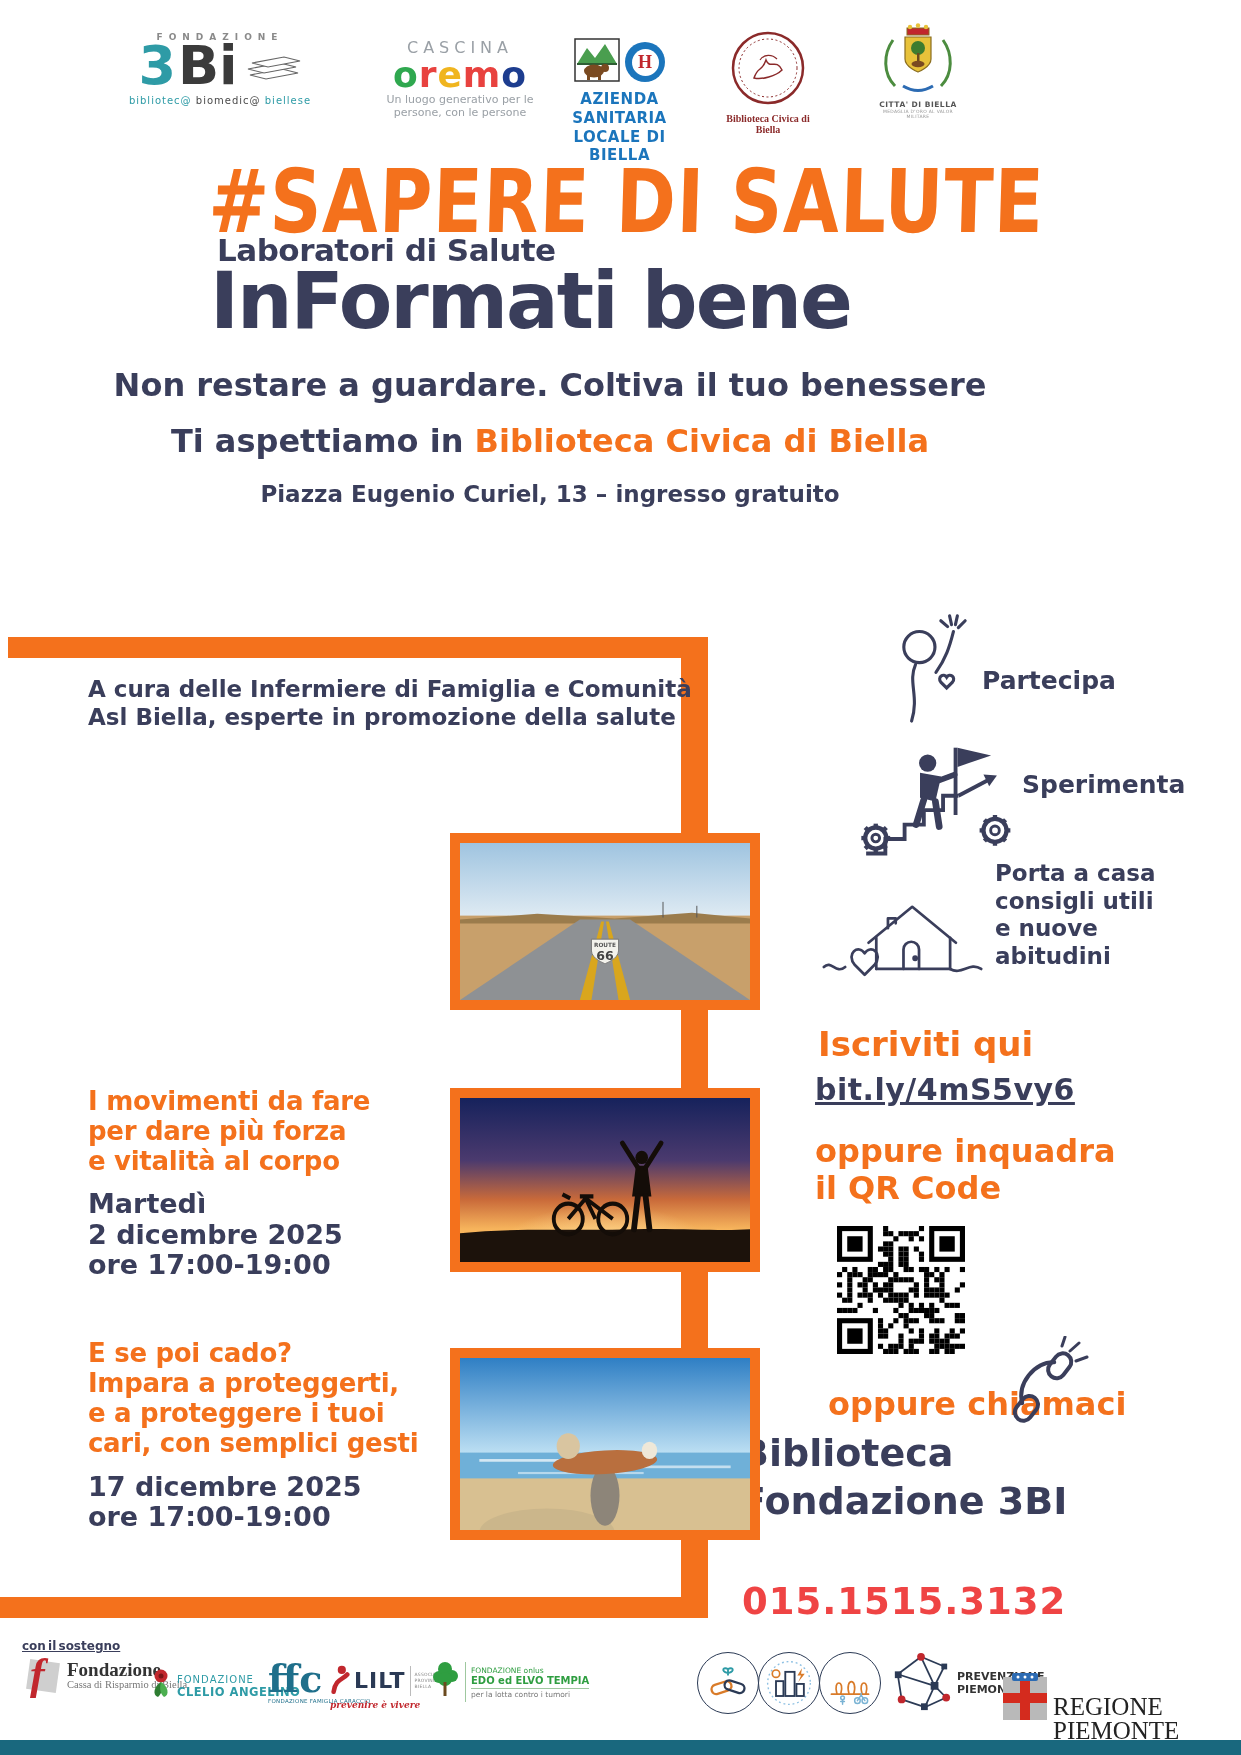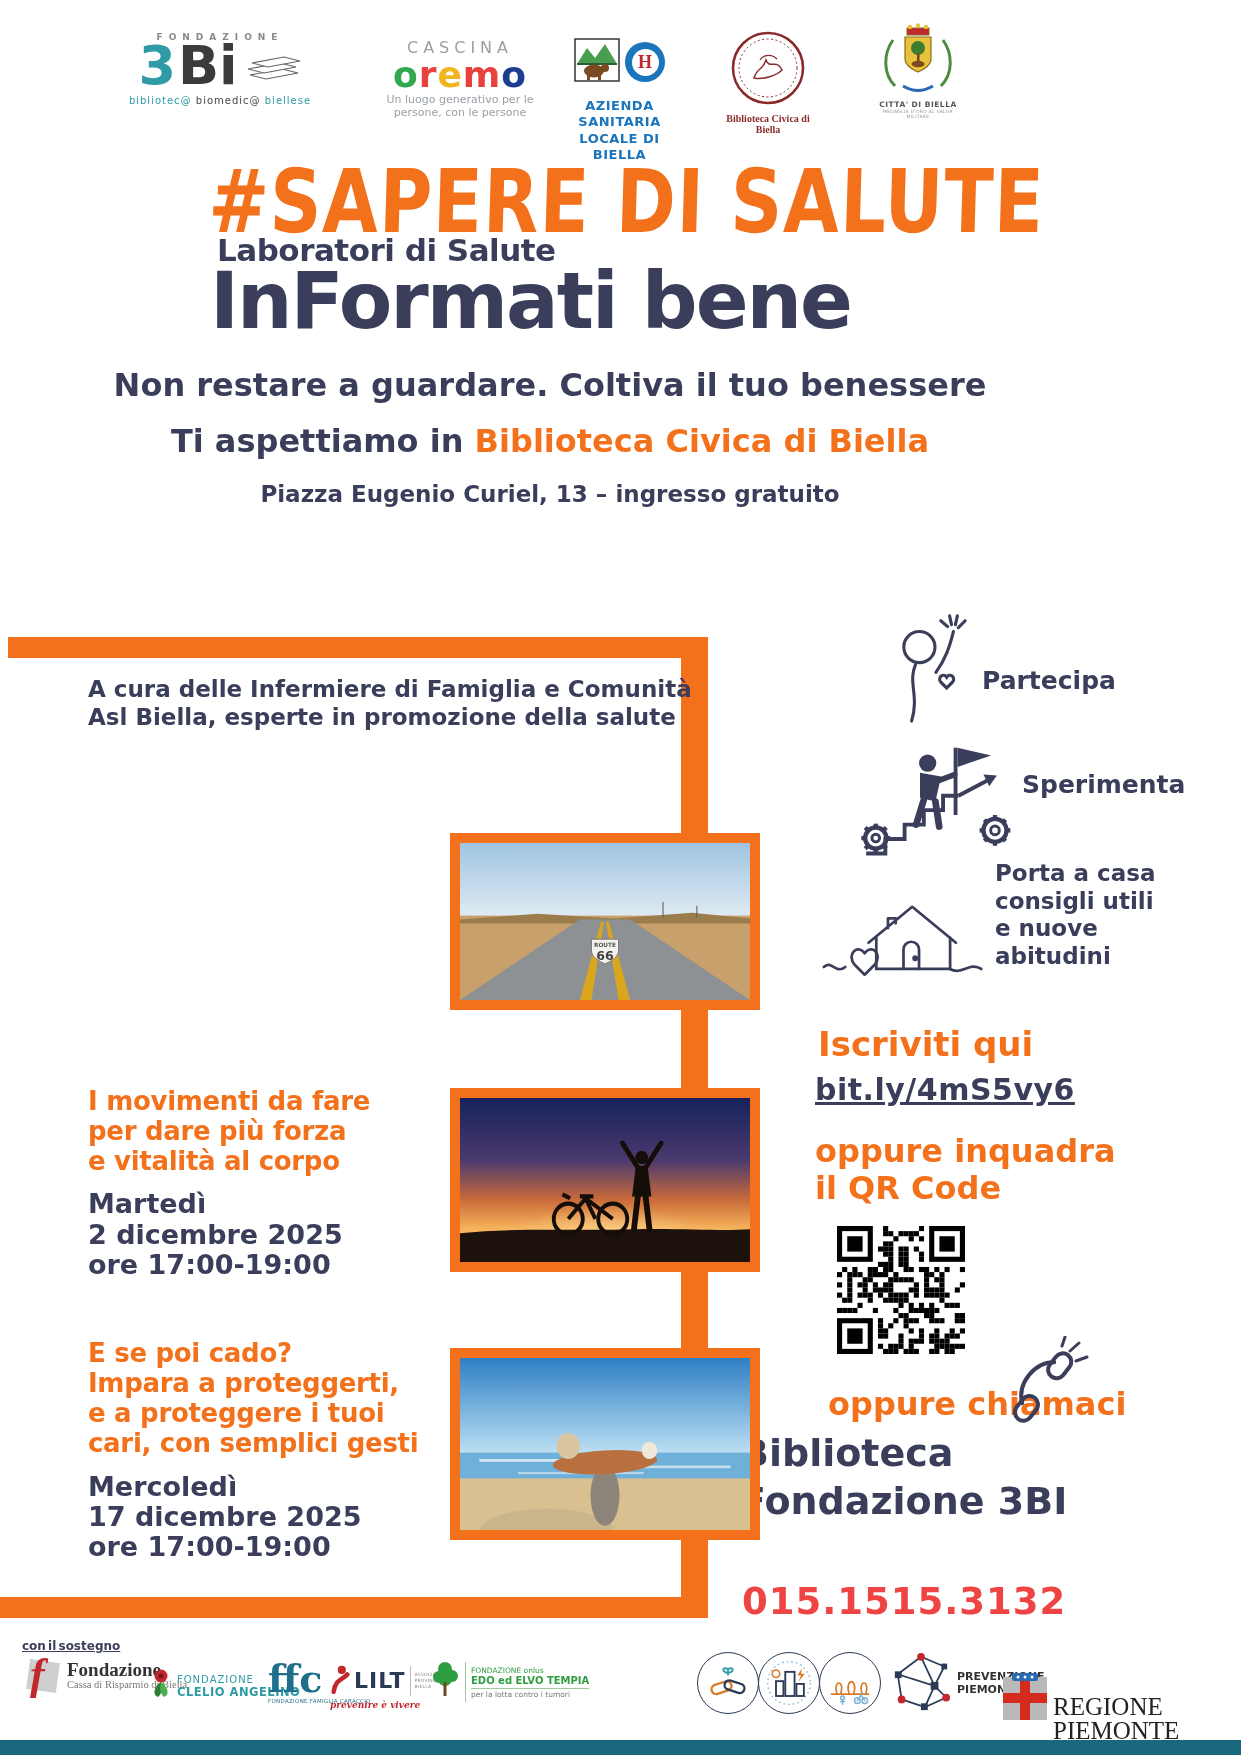--- a/index.html
+++ b/index.html
@@ -15,21 +15,21 @@
   .l3bi-top{font-size:9px;letter-spacing:6px;color:#8a8a8a;font-weight:700;}
   .l3bi-row{display:flex;align-items:flex-end;justify-content:center;gap:2px;}
   .l3bi-digit{font-size:54px;line-height:0.9;font-weight:700;color:#2E9BA6;}
   .l3bi-bi{font-size:54px;line-height:0.9;font-weight:700;color:#3B3B3B;}
   .l3bi-cap{font-size:10px;letter-spacing:1px;margin-top:4px;color:#2E9BA6;}
   .l3bi-cap .dark{color:#4a4a4a;}
   .orm-top{font-size:16px;letter-spacing:5px;color:#9aa0a6;font-weight:400;}
   .orm-name{font-size:36px;font-weight:800;line-height:1;letter-spacing:1px;}
   .orm-tag{font-size:11px;color:#9aa0a6;}
   .asl-row{display:flex;align-items:center;justify-content:center;gap:5px;}
-  .asl-cap{font-size:13px;color:#1B75BC;font-weight:600;line-height:1.25;margin-top:12px;letter-spacing:0.5px;}
+  .asl-cap{font-size:15px;color:#1B75BC;font-weight:600;line-height:1.25;margin-top:4px;letter-spacing:0.5px;}
   .asl-cap b{font-weight:800;}
   .h-outer{width:40px;height:40px;border-radius:50%;background:#1B75BC;display:flex;align-items:center;justify-content:center;}
   .h-inner{width:27px;height:27px;border-radius:50%;background:#fff;display:flex;align-items:center;justify-content:center;
            font-family:"Liberation Serif",serif;font-weight:700;font-size:18px;color:#C1272D;}
   .seal-cap{font-size:10px;font-family:"Liberation Serif",serif;font-weight:700;color:#8B2A2A;margin-top:3px;}
   .citta-cap{font-size:7.5px;font-weight:700;color:#555;margin-top:2px;letter-spacing:0.5px;}
   .citta-sub{font-size:4.5px;color:#999;letter-spacing:0.3px;}
 
   
   .hashtag{left:210px;top:150px;font-size:72px;font-weight:800;color:#F4711C;
@@ -211,21 +211,20 @@
   </div>
 
   <div class="event" style="top:1338px;">
     <div class="ev-title">
       <div class="nowrap">E se poi cado?</div>
       <div class="nowrap">Impara a proteggerti,</div>
       <div class="nowrap">e a proteggere i tuoi</div>
       <div class="nowrap">cari, con semplici gesti</div>
     </div>
     <div class="ev-meta">
-      <div class="nowrap">Mercoledì</div>
       <div class="nowrap">17 dicembre 2025</div>
       <div class="nowrap">ore 17:00-19:00</div>
     </div>
   </div>
 
   <div class="photo" style="top:833px;height:157px;">
     <svg viewBox="0 0 300 160" preserveAspectRatio="none">
       <defs>
         <linearGradient id="sky1" x1="0" y1="0" x2="0" y2="1">
           <stop offset="0" stop-color="#9fc4e0"></stop>

